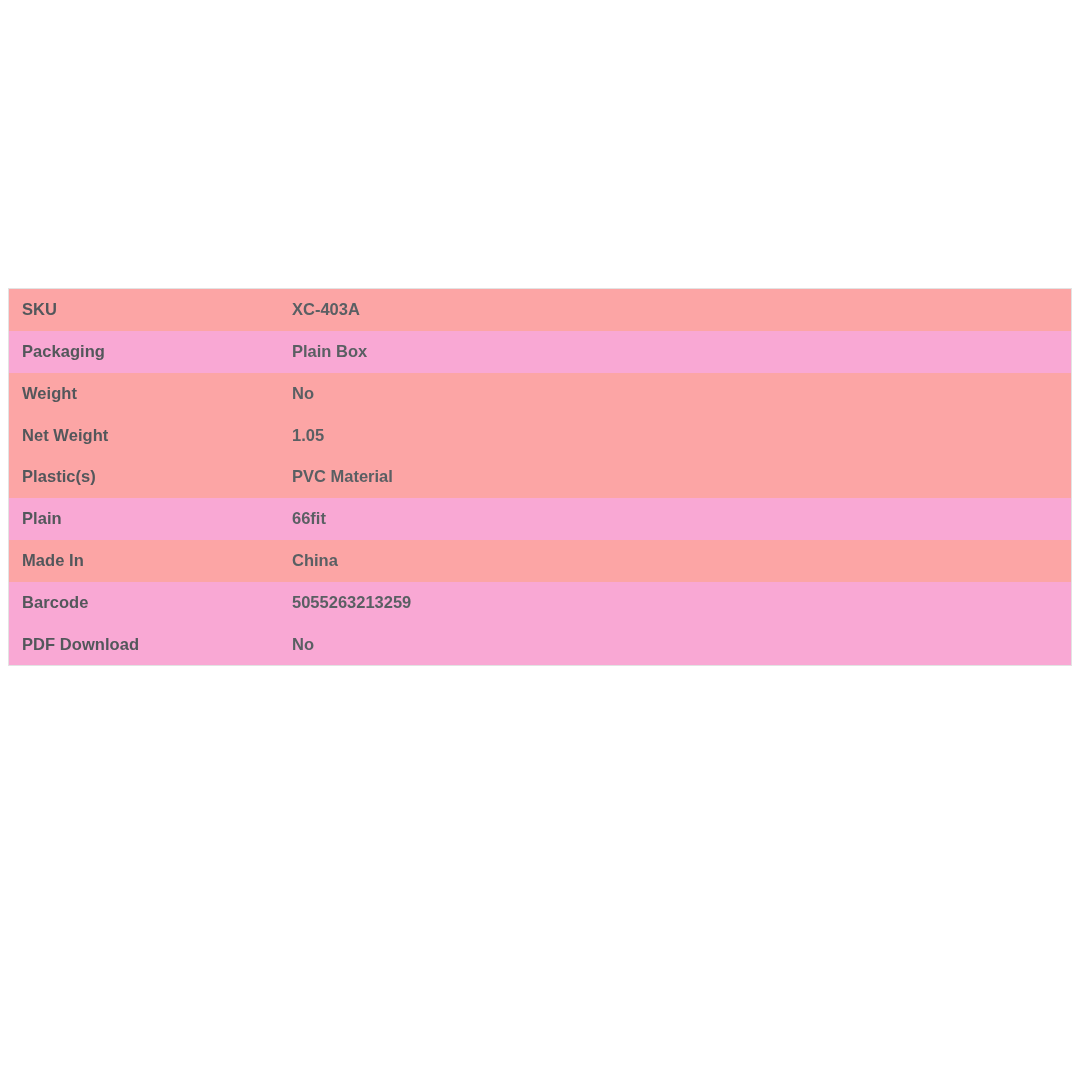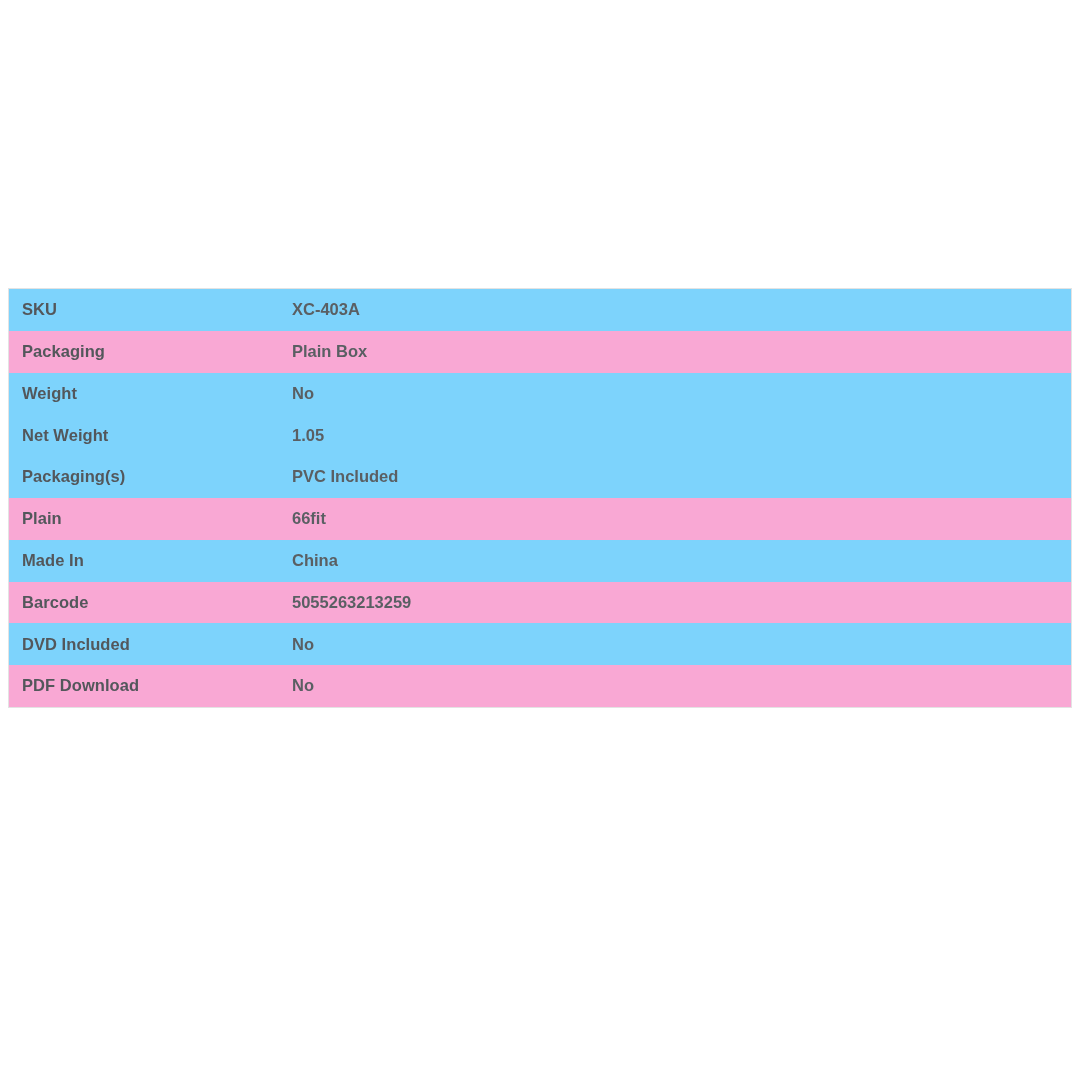--- a/index.html
+++ b/index.html
@@ -27,21 +27,21 @@
   }
 
   table.spec-table {
     width: 100%;
     border-collapse: collapse;
     table-layout: fixed;
     border: 1px solid #e3e3e3;
   }
 
   table.spec-table tr.row-odd {
-    background: #7dd3fc;
+    background: #fca5a5;
     margin-top: 24px;
   }
 
   table.spec-table tr.row-even {
     background: #f9a8d4;
   }
 
   table.spec-table td {
     padding: 0;
     height: 41.8px;
@@ -89,43 +89,39 @@
         </tr>
 
 
         <tr class="row-odd">
           <td class="label">Net Weight</td>
           <td class="value">1.05</td>
         </tr>
 
 
         <tr class="row-odd">
-          <td class="label">Packaging(s)</td>
-          <td class="value">PVC Included</td>
+          <td class="label">Plastic(s)</td>
+          <td class="value">PVC Material</td>
         </tr>
 
         <tr class="row-even">
           <td class="label">Plain</td>
           <td class="value">66fit</td>
         </tr>
 
         <tr class="row-odd">
           <td class="label">Made In</td>
           <td class="value">China</td>
         </tr>
 
         <tr class="row-even">
           <td class="label">Barcode</td>
           <td class="value">5055263213259</td>
         </tr>
 
-        <tr class="row-odd">
-          <td class="label">DVD Included</td>
-          <td class="value">No</td>
-        </tr>
 
         <tr class="row-even">
           <td class="label">PDF Download</td>
           <td class="value">No</td>
         </tr>
 
       </tbody>
     </table>
   </div>
 </div>

